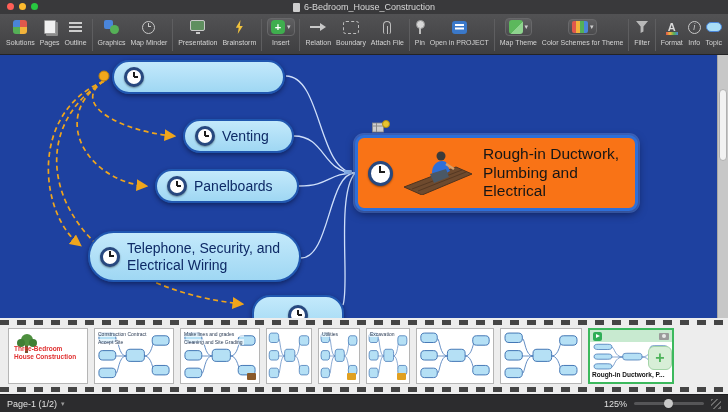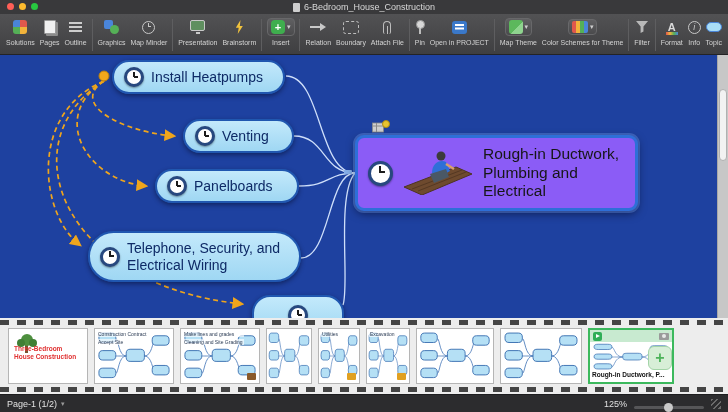--- a/index.html
+++ b/index.html
@@ -65,21 +65,21 @@
   .overlay{position:absolute;inset:0;pointer-events:none}
   .pill{position:absolute;background:linear-gradient(#c3e9fb,#9fd7f3);border:2px solid #2057b0;border-radius:18px;display:flex;align-items:center;gap:7px;padding:0 10px;color:#0e2a66;box-sizing:border-box;box-shadow:0 2px 5px rgba(0,0,20,.45);font-size:14px;cursor:default}
   .p0{left:112px;top:5px;width:173px;height:34px}
   .p1{left:183px;top:64px;width:111px;height:34px}
   .p2{left:155px;top:114px;width:144px;height:34px}
   .p3{left:88px;top:176px;width:213px;height:51px;border-radius:27px;line-height:1.18}
   .p4{left:252px;top:240px;width:92px;height:40px;justify-content:center}
   .clock{flex:none;width:20px;height:20px;border-radius:50%;background:#fff;border:3px solid #27487f;box-sizing:border-box;position:relative;box-shadow:0 1px 2px rgba(0,0,0,.4)}
   .clock::before{content:"";position:absolute;left:6px;top:1.5px;width:1.8px;height:5.5px;background:#1c1c1c}
   .clock::after{content:"";position:absolute;left:6.5px;top:5.8px;width:4.5px;height:1.8px;background:#1c1c1c}
-  .main-topic{position:absolute;left:355px;top:80px;width:283px;height:76px;background:#8b5cf6;border:3px solid #2e6fd8;border-radius:9px;display:flex;align-items:center;gap:9px;padding:0 10px;box-sizing:border-box;box-shadow:0 0 0 2px rgba(130,175,255,.3),0 3px 8px rgba(0,0,20,.5)}
+  .main-topic{position:absolute;left:355px;top:80px;width:283px;height:76px;background:#f97316;border:3px solid #2e6fd8;border-radius:9px;display:flex;align-items:center;gap:9px;padding:0 10px;box-sizing:border-box;box-shadow:0 0 0 2px rgba(130,175,255,.3),0 3px 8px rgba(0,0,20,.5)}
   .main-topic .clock{width:25px;height:25px;border-width:3.5px}
   .main-topic .clock::before{left:7.5px;top:2px;height:7px;width:2px}
   .main-topic .clock::after{left:8px;top:7.5px;width:6px;height:2px}
   .mt-text{font-size:15.5px;color:#161616;line-height:1.22;width:158px}
   .mt-img{flex:none}
   .indicator{position:absolute;left:372px;top:64px}
   .collapse-dash{position:absolute;left:344px;top:115px;width:8px;height:4px;background:#86aee8;border-radius:1px}
   .vscroll{position:absolute;right:0;top:0;width:10px;height:263px;background:#c7c7c7;border-left:1px solid #a8a8a8}
   .vthumb{position:absolute;left:1px;right:1px;top:34px;height:72px;background:#f2f2f2;border:1px solid #b0b0b0;border-radius:4px;box-sizing:border-box}
 
@@ -116,21 +116,21 @@
   .thumb-title{display:none}
   .title-thumb .thumb-title{display:block;position:absolute;left:5px;top:16px;right:4px;color:#e03030;font-size:6.5px;font-weight:bold;line-height:1.3;z-index:2}
   .tree-svg{display:none;position:absolute;left:5px;top:2px;z-index:1}
   .title-thumb .tree-svg{display:block}
   .add-btn{position:absolute;left:648px;top:28px;width:24px;height:24px;background:#d7eed7;border:1px solid #a4d4a8;border-radius:6px;color:#4db35a;font-size:16px;font-weight:bold;display:flex;align-items:center;justify-content:center;box-sizing:border-box}
 
   
   .statusbar{position:absolute;bottom:0;left:0;right:0;height:18px;background:#2c2c2e;border-top:1px solid #1d1d1f;display:flex;align-items:center;justify-content:space-between;padding:0 7px;box-sizing:border-box}
   .sb-left{display:flex;align-items:center;gap:4px;color:#e0e0e0;font-size:9px}
   .sb-caret{font-size:7px;color:#9a9a9a}
-  .sb-right{display:flex;align-items:flex-end;gap:7px}
+  .sb-right{display:flex;align-items:center;gap:7px}
   .zoom-label{color:#e0e0e0;font-size:9px}
   .zoom-slider{position:relative;width:70px;height:3px;background:#565658;border-radius:2px}
   .zoom-thumb{position:absolute;left:30px;top:-3px;width:9px;height:9px;border-radius:50%;background:#c9c9c9}
   .grip{width:10px;height:10px;background:repeating-linear-gradient(135deg,#6a6a6a 0 1.5px,transparent 1.5px 4px)}
 </style>
 </head>
 <body>
 
 <div class="app">
 
@@ -374,21 +374,20 @@
         <path d="M104,26 C70,48 118,76 174,81" marker-end="url(#arr)"></path>
         <path d="M104,26 C48,62 88,126 146,131" marker-end="url(#arr)"></path>
         <path d="M104,26 C28,58 40,160 80,190" marker-end="url(#arr)"></path>
         <path d="M104,26 C8,86 60,230 242,249" marker-end="url(#arr)"></path>
       </g>
       <circle cx="104" cy="21" r="5" fill="#f2a71b" stroke="#b97f10"></circle>
     </svg>
 
     <div class="pill p0">
       <span class="clock"></span>
-      <span>Install Heatpumps</span>
     </div>
     <div class="pill p2">
       <span class="clock"></span>
       <span>Panelboards</span>
     </div>
     <div class="pill p1">
       <span class="clock"></span>
       <span>Venting</span>
     </div>
     <div class="pill p3">

